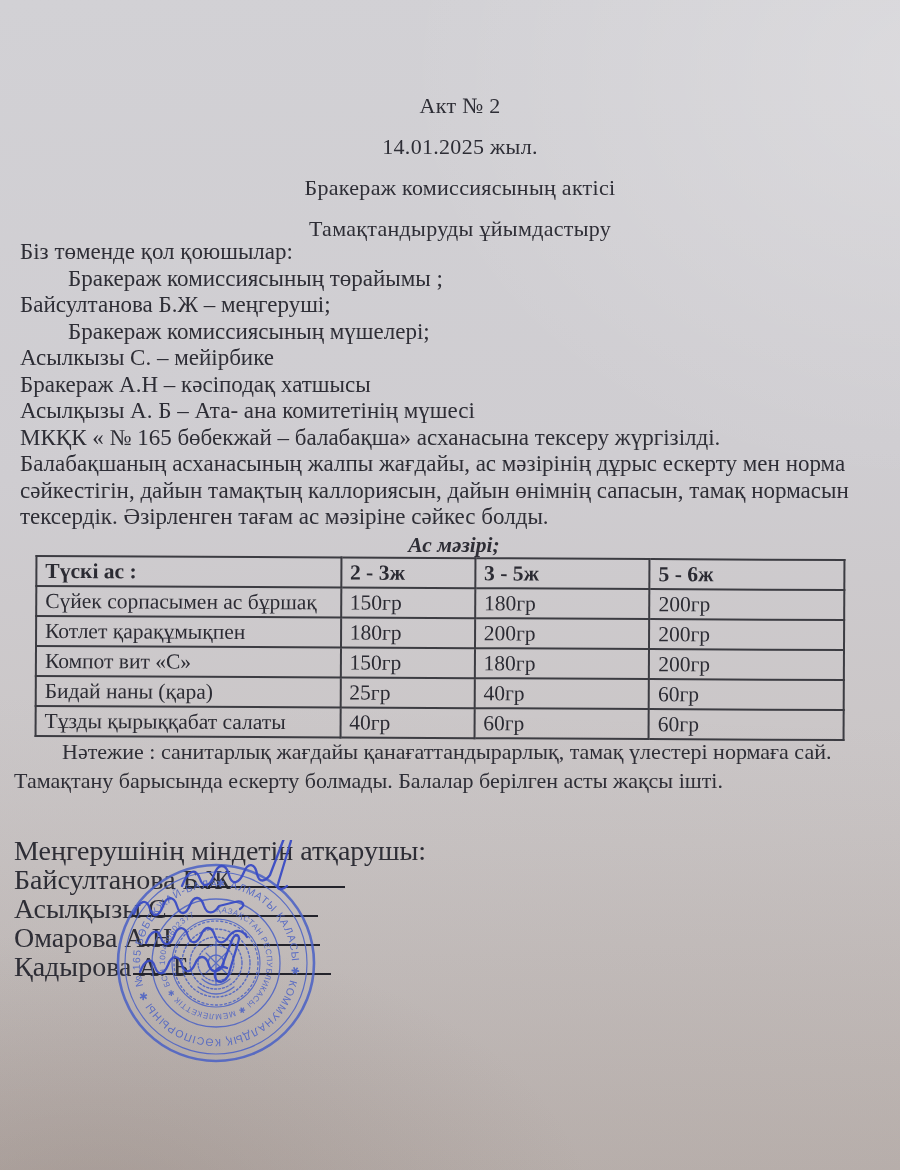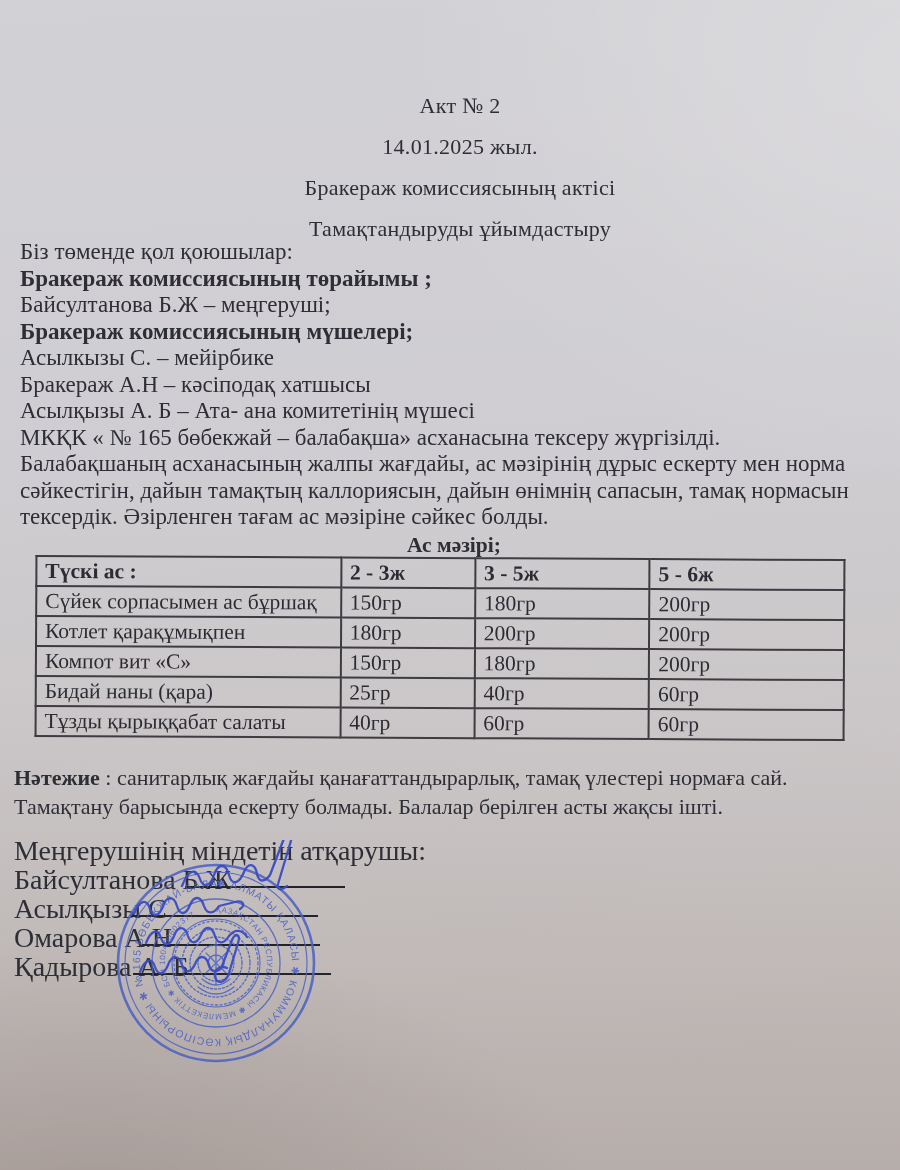--- a/index.html
+++ b/index.html
@@ -18,34 +18,34 @@
     position:absolute; inset:0; pointer-events:none;
     background:
       radial-gradient(820px 480px at 10% 105%, rgba(115,95,85,0.25), rgba(115,95,85,0) 62%),
       radial-gradient(900px 700px at 104% 6%, rgba(255,255,255,0.22), rgba(255,255,255,0) 60%),
       linear-gradient(182deg, rgba(0,0,0,0) 60%, rgba(95,80,72,0.12) 100%);
   }
   .titles{ position:absolute; top:85px; left:30px; width:860px; text-align:center; }
   .title-line{ font-size:22px; line-height:41px; letter-spacing:0.3px; }
   .body-block{ position:absolute; top:239px; left:20px; width:868px; }
   .body-line{ font-size:23px; line-height:26.5px; white-space:pre; }
-  .bold{ font-weight:700; }
-  .menu-heading{ text-align:center; font-weight:700; font-size:21.5px; line-height:27px; margin-top:1px; }
+  .bold{ font-weight:400;margin-left:48px; }
+  .menu-heading{ text-align:center; font-weight:700; font-size:21.5px; line-height:27px; margin-top:1px;font-style:italic; }
   .doc-table{
     position:absolute; top:557px; left:35px; width:810px;
     border-collapse:collapse; transform:rotate(0.3deg);
   }
   .doc-table td{
     border:2px solid #3c3c42; height:30px; padding:0 8px;
     font-size:21.5px; vertical-align:middle; color:#2b2b33;
   }
   .doc-table .c0{ width:37.7%; } .doc-table .c1{ width:16.6%;margin-left:24px; }
   .doc-table .c2{ width:21.6%; } .doc-table .c3{ width:24.1%; }
   .doc-table tr.head td{ font-weight:700; }
-  .result-block{ position:absolute; top:764px; left:14px; width:874px; font-size:22px; line-height:28.5px; }
+  .result-block{ position:absolute; top:738px; left:14px; width:874px; font-size:22px; line-height:28.5px; }
   .signing-block{ position:absolute; top:836px; left:14px; width:500px; font-size:28px; line-height:29px; }
   .uline{ position:absolute; border-bottom:2px solid #23232b; height:0; }
   .u1{ left:185px; top:886px; width:160px; }
   .u2{ left:130px; top:915px; width:188px; }
   .u3{ left:142px; top:944px; width:178px; }
   .u4{ left:133px; top:973px; width:198px; }
   .stamp-svg{ position:absolute; left:110px; top:857px; opacity:0.88; }
   .sig-svg{ position:absolute; left:120px; top:840px; opacity:0.95; }
 </style>
 </head>

